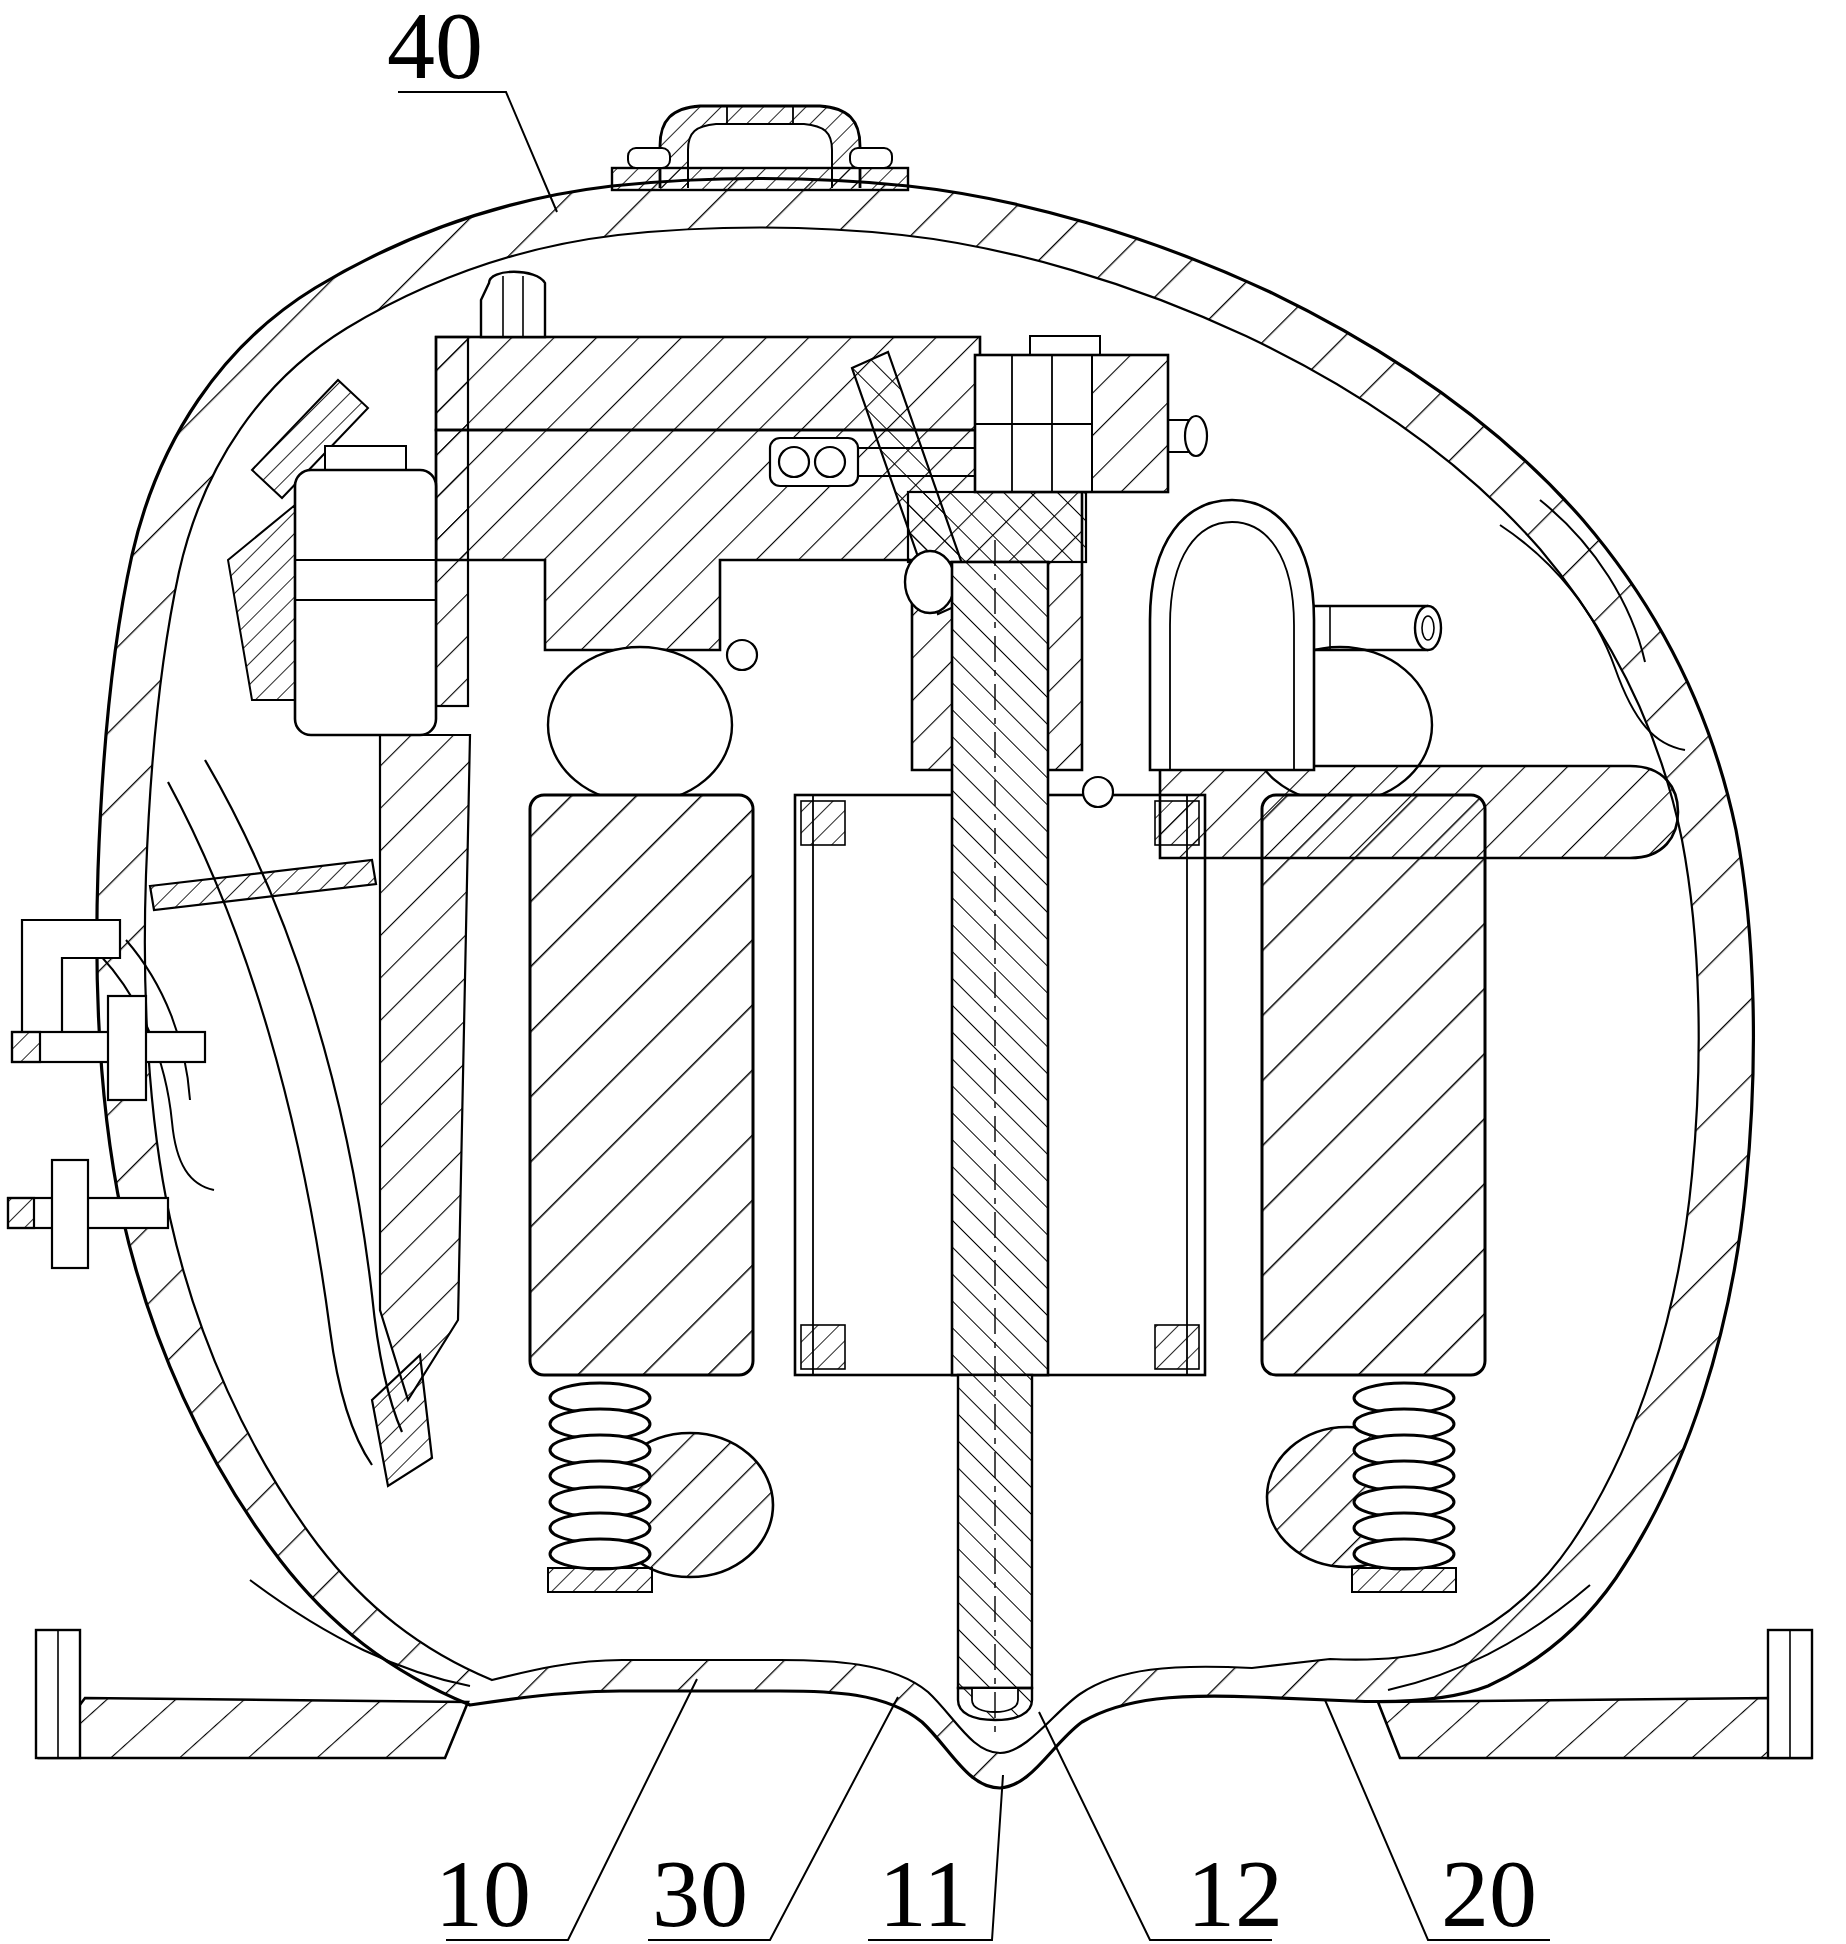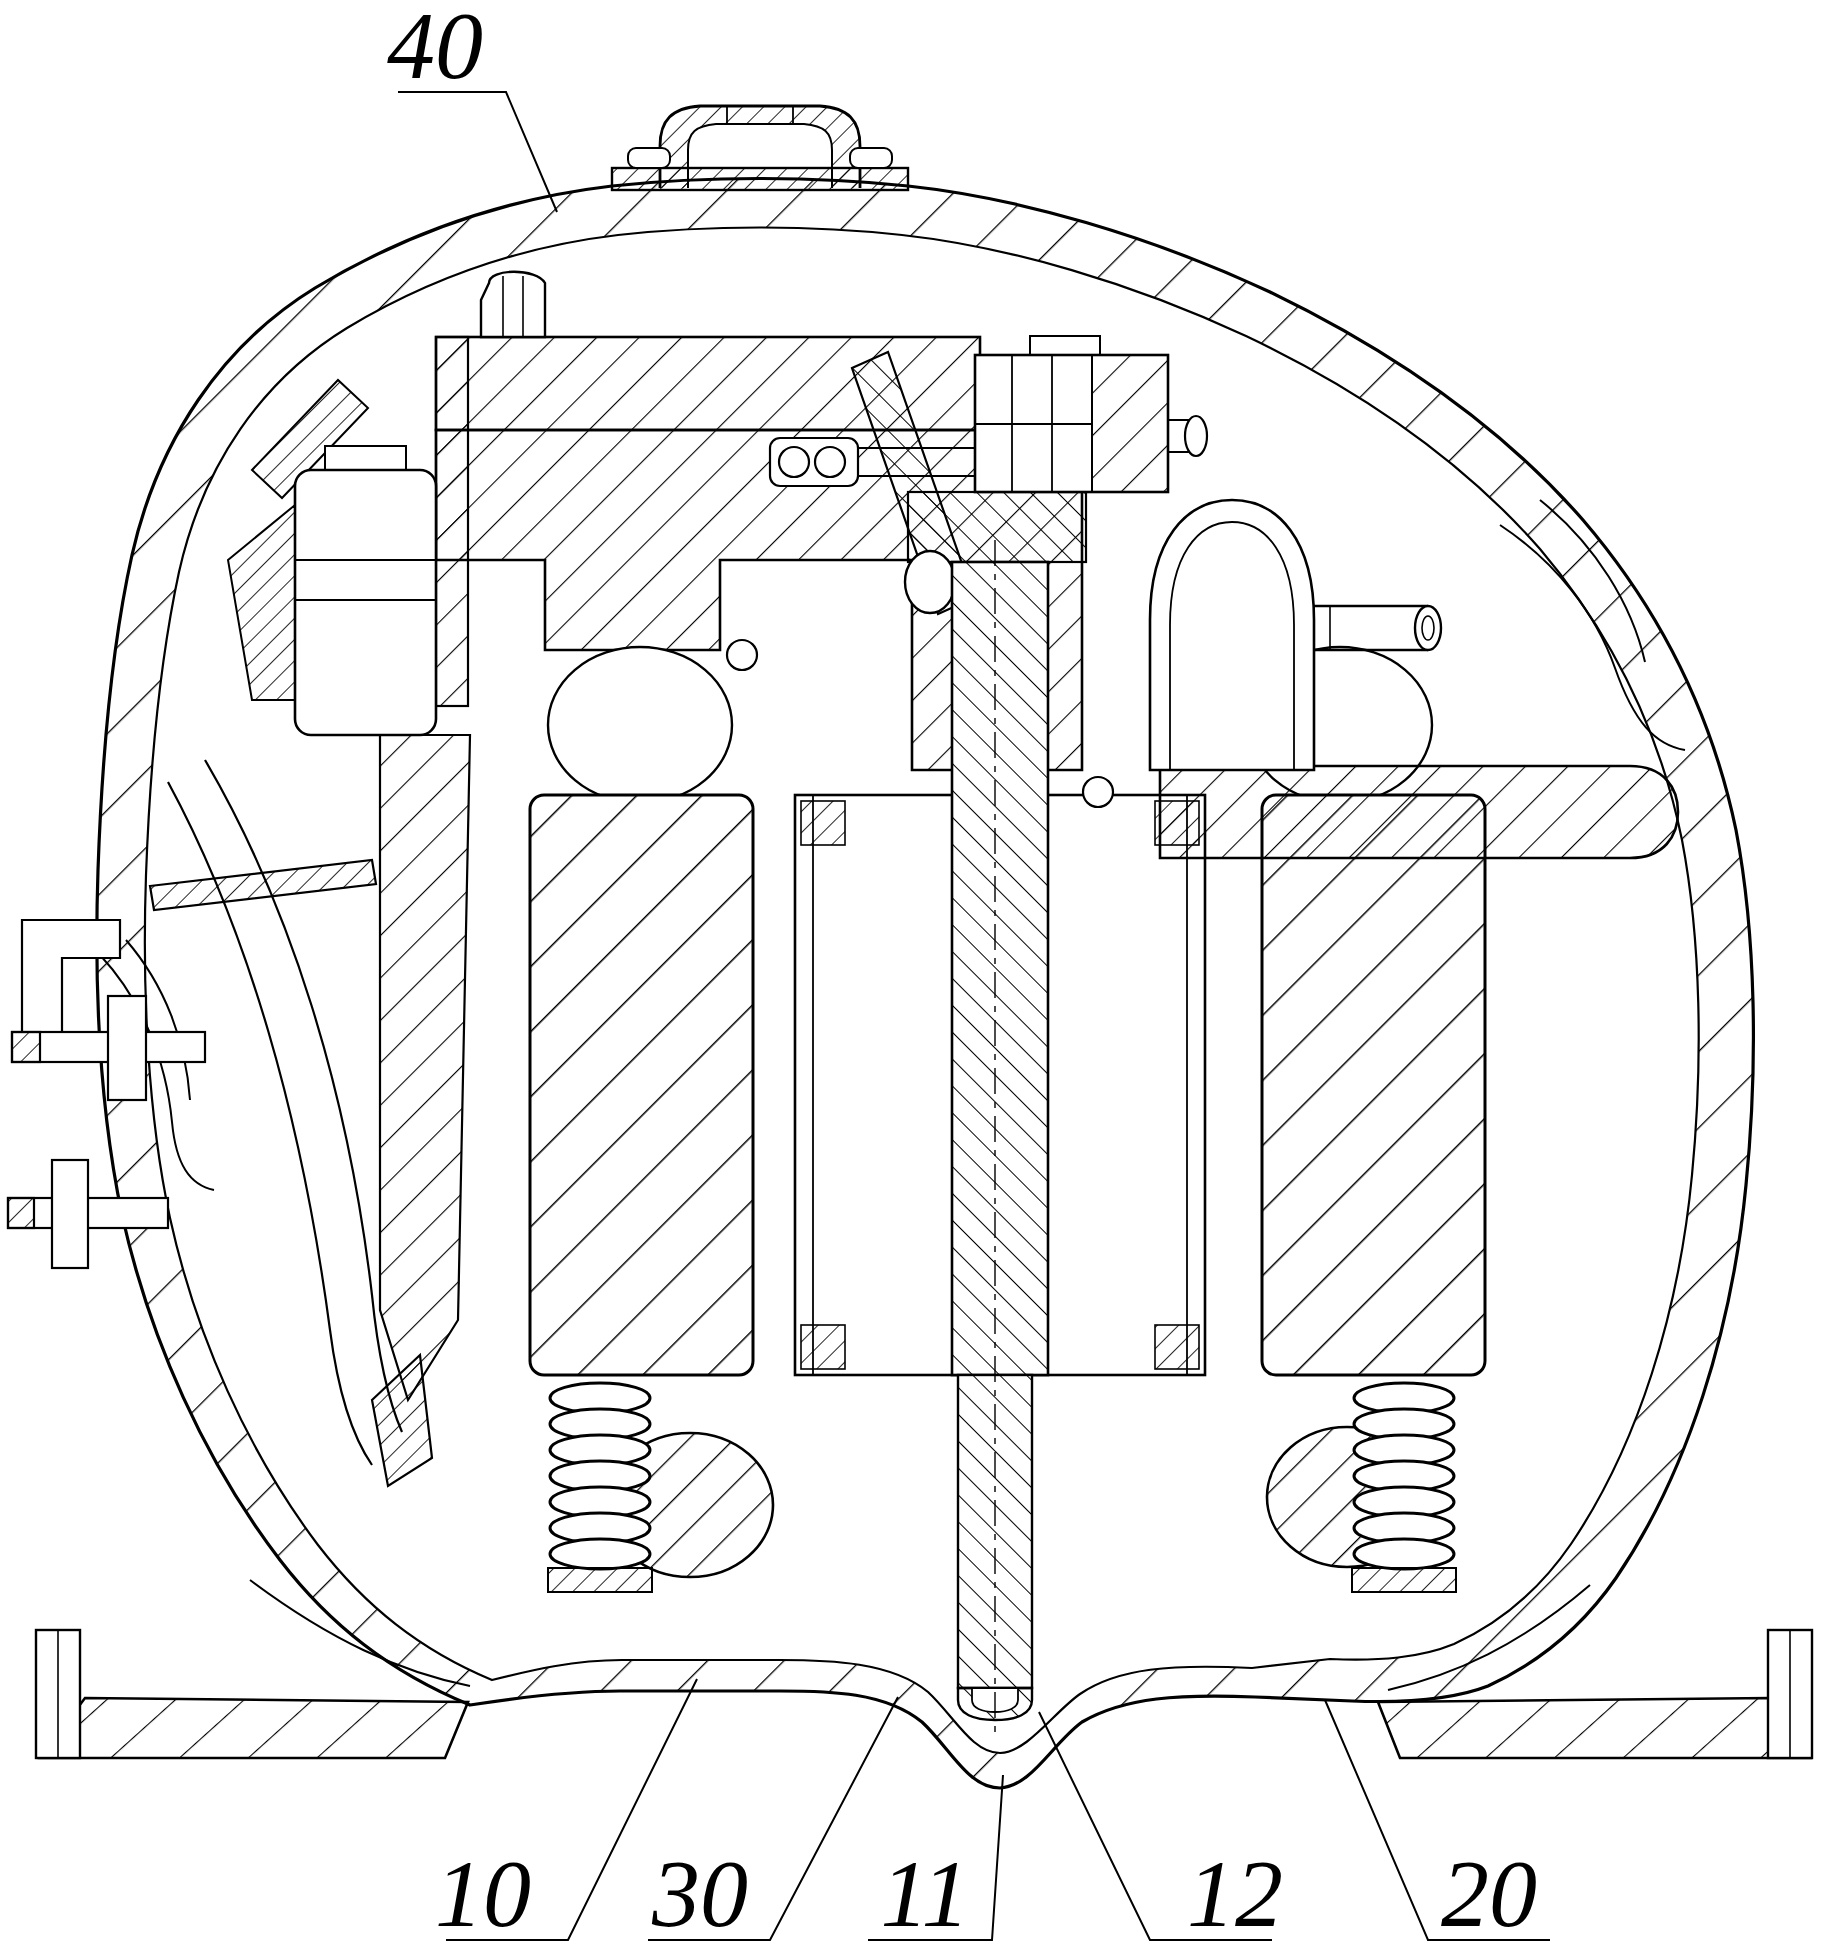--- a/index.html
+++ b/index.html
@@ -1,16 +1,16 @@
 <!DOCTYPE html>
 <html><head>
 <meta charset="utf-8">
 <style>
   html,body{margin:0;padding:0;background:#fff;}
-  .page{position:relative;width:1846px;height:1944px;background:#fff;overflow:hidden;font-style:italic;}
+  .page{position:relative;width:1846px;height:1944px;background:#fff;overflow:hidden;}
   svg{display:block;}
   .ref-num{font-family:"Liberation Serif","DejaVu Serif",serif;font-size:96px;fill:#000;}
 </style>
 </head>
 <body>
 
 <div class="page">
 <svg width="1846" height="1944" viewBox="0 0 1846 1944">
   <defs>
 

